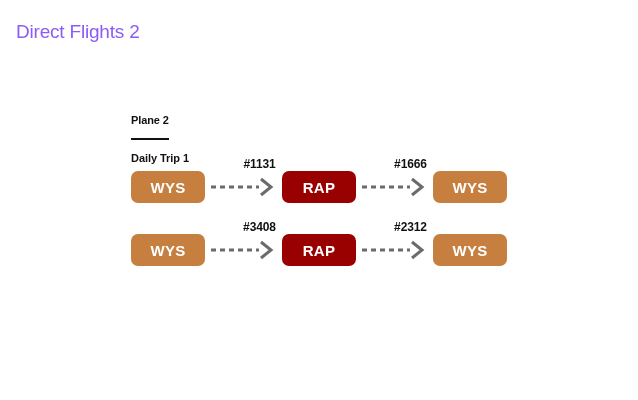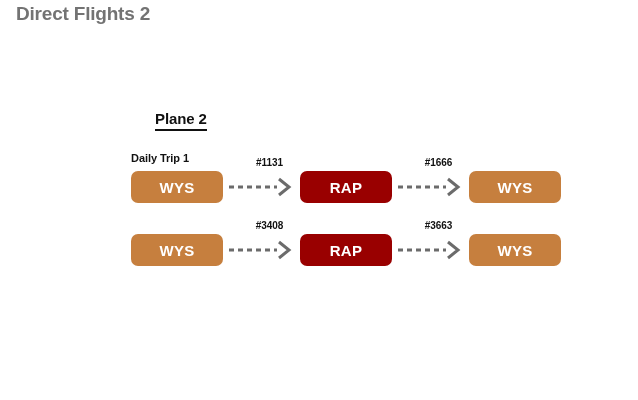--- a/index.html
+++ b/index.html
@@ -12,44 +12,43 @@
     background: #ffffff;
     font-family: "Liberation Sans", sans-serif;
     position: relative;
     overflow: hidden;
     -webkit-font-smoothing: antialiased;
   }
 
   .page-title {
     position: absolute;
     left: 16px;
-    top: 3px;
+    top: 21px;
     font-size: 19px;
-    font-weight: bold;
-    color: #737373;
+    font-weight: normal;
+    color: #8b5cf6;
     letter-spacing: -0.2px;
     white-space: nowrap;
   }
 
   .plane-section {
     position: absolute;
     left: 131px;
     top: 110px;
   }
 
   .plane-heading {
-    font-size: 15px;
+    font-size: 11px;
     font-weight: bold;
     color: #111111;
     display: inline-block;
-    padding-bottom: 2px;
+    padding-bottom: 12px;
     border-bottom: 2px solid #111111;
     letter-spacing: -0.1px;
     white-space: nowrap;
-    margin-left: 24px;
   }
 
   .trip-group {
     position: absolute;
     left: 0;
   }
   .trip-group.trip-0 { top: 42px; }
   .trip-group.trip-1 { top: 124px; }
 
   .trip-label {
@@ -61,21 +60,21 @@
     margin-bottom: 7px;
   }
 
   .trip-row {
     display: flex;
     align-items: center;
     height: 32px;
   }
 
   .node {
-    width: 92px;
+    width: 74px;
     height: 32px;
     border-radius: 7px;
     display: flex;
     align-items: center;
     justify-content: center;
     color: #ffffff;
     font-size: 15px;
     font-weight: bold;
     letter-spacing: 0.3px;
     box-sizing: border-box;
@@ -85,24 +84,24 @@
   .connector {
     position: relative;
     width: 77px;
     height: 32px;
     flex: 0 0 auto;
   }
 
   .connector-label {
     position: absolute;
     top: -14px;
-    left: 8px;
+    left: 16px;
     width: 100%;
     text-align: center;
-    font-size: 10px;
+    font-size: 12px;
     font-weight: bold;
     color: #111111;
     letter-spacing: -0.1px;
     white-space: nowrap;
   }
 
   .connector svg {
     position: absolute;
     left: 0;
     top: 0;
@@ -168,21 +167,21 @@
           <line x1="6" y1="16" x2="54" y2="16" stroke="#6b6b6b" stroke-width="3" stroke-dasharray="5 4" stroke-linecap="butt"></line>
           <polyline points="56,8 66,16 56,24" fill="none" stroke="#6b6b6b" stroke-width="3" stroke-linecap="butt" stroke-linejoin="miter"></polyline>
         </svg>
       </div>
 
       <div class="node" style="background:#990000;">
         <span>RAP</span>
       </div>
 
       <div class="connector">
-        <div class="connector-label">#3663</div>
+        <div class="connector-label">#2312</div>
         <svg width="77" height="32" viewBox="0 0 77 32">
           <line x1="6" y1="16" x2="54" y2="16" stroke="#6b6b6b" stroke-width="3" stroke-dasharray="5 4" stroke-linecap="butt"></line>
           <polyline points="56,8 66,16 56,24" fill="none" stroke="#6b6b6b" stroke-width="3" stroke-linecap="butt" stroke-linejoin="miter"></polyline>
         </svg>
       </div>
 
       <div class="node" style="background:#c67f3e;">
         <span>WYS</span>
       </div>
 

